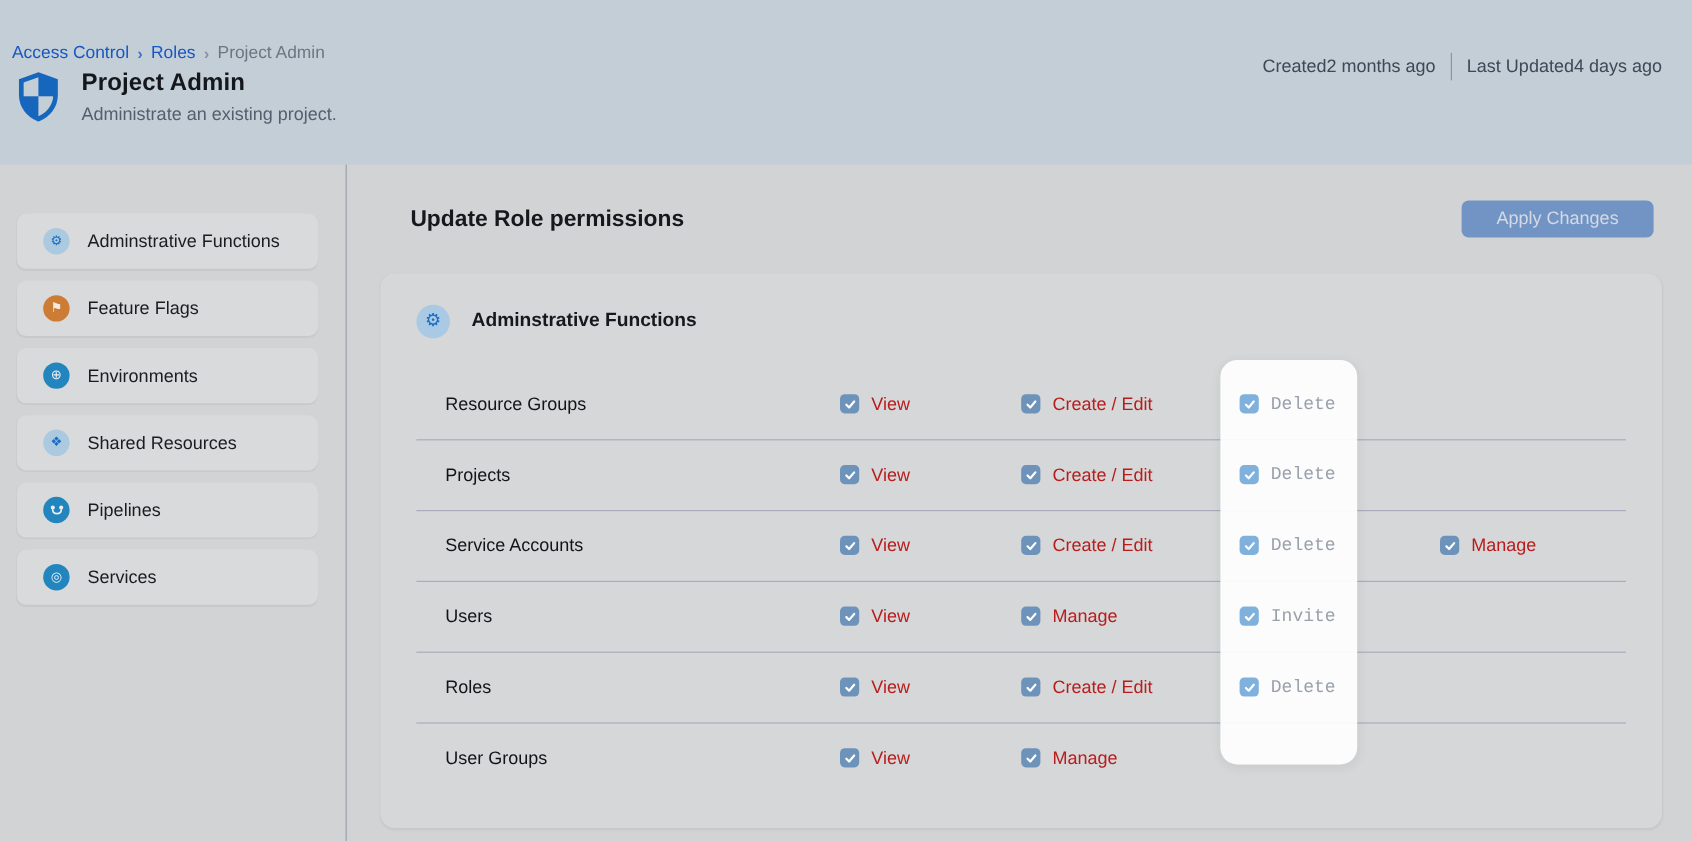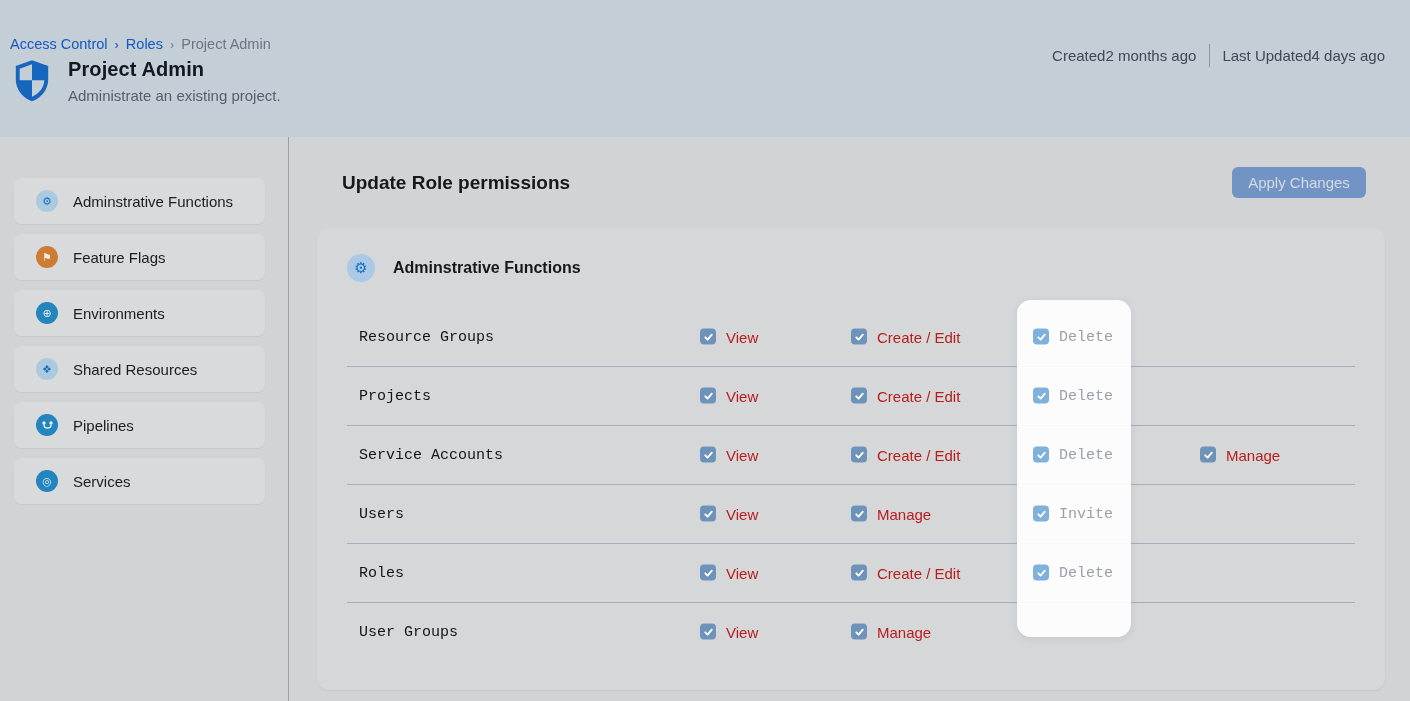--- a/index.html
+++ b/index.html
@@ -33,37 +33,37 @@
     box-shadow:0 1px 1px rgba(0,0,0,0.05); }
   .side-icon { width:22px; height:22px; border-radius:50%; display:flex; align-items:center;
     justify-content:center; font-size:11px; line-height:1; flex-shrink:0; }
   .side-icon.blue { background:#2385bd; color:#e8eef3; }
   .side-icon.lightblue { background:#accadf; color:#1a6fc4; }
   .side-icon.orange { background:#cc7c35; color:#f3ece5; }
   .side-label { margin-left:15px; font-size:15px; color:#191c21; font-weight:500; }
 
   .main { flex:1; position:relative; }
   .main-head { height:91px; display:flex; align-items:center; justify-content:space-between;
-    padding:0 44px 0 53px; }
+    padding:0 32px 0 53px; }
   .main-title { font-size:19px; font-weight:700; color:#15181d; }
-  .apply-btn { width:134px; height:31px; background:#7294c4; color:#d3dae4; border:none;
+  .apply-btn { width:160px; height:31px; background:#7294c4; color:#d3dae4; border:none;
     border-radius:6px; font-size:15px; font-weight:500; font-family:inherit; cursor:pointer; }
 
   
   .card { position:absolute; left:28px; top:91px; width:1068px; height:462px;
     background:#d6d7d8; border-radius:12px; box-shadow:0 1px 2px rgba(0,0,0,0.06); }
   .card-head { height:79px; display:flex; align-items:center; padding-left:30px; }
   .card-icon { width:28px; height:28px; border-radius:50%; background:#a9c9e4; color:#1a6fc4;
     display:flex; align-items:center; justify-content:center; font-size:15px; line-height:1; }
   .card-title { margin-left:18px; font-size:16px; font-weight:700; color:#15181d; }
   .perm-row { position:relative; height:59px; }
   .perm-row.sep::before { content:""; position:absolute; left:30px; right:30px; top:0;
     height:1px; background:#a9acbd; }
-  .row-name { position:absolute; left:42px; top:50%; transform:translateY(-50%);
-    font-size:15px; color:#121418; font-weight:500;font-family:Liberation Mono, monospace; }
+  .row-name { position:absolute; left:54px; top:50%; transform:translateY(-50%);
+    font-size:15px; color:#121418; font-weight:500; }
   .perm-cell { position:absolute; top:50%; transform:translateY(-50%);
     display:flex; align-items:center; gap:10px; }
   .perm-cell.hl { z-index:6; }
   .checkbox { width:16px; height:16px; border-radius:4px; background:#6e93bb;
     display:flex; align-items:center; justify-content:center; cursor:pointer; flex-shrink:0; }
   .perm-cell.hl .checkbox { background:#7fb1dc; }
   .perm-label { font-size:15px; color:#b91c1c; }
   .perm-cell.hl .perm-label { color:#99a0ab;font-family:Liberation Mono, monospace; }
   .col-0 { left:383px; } .col-1 { left:534px; } .col-2 { left:716px; } .col-3 { left:883px; }
 

